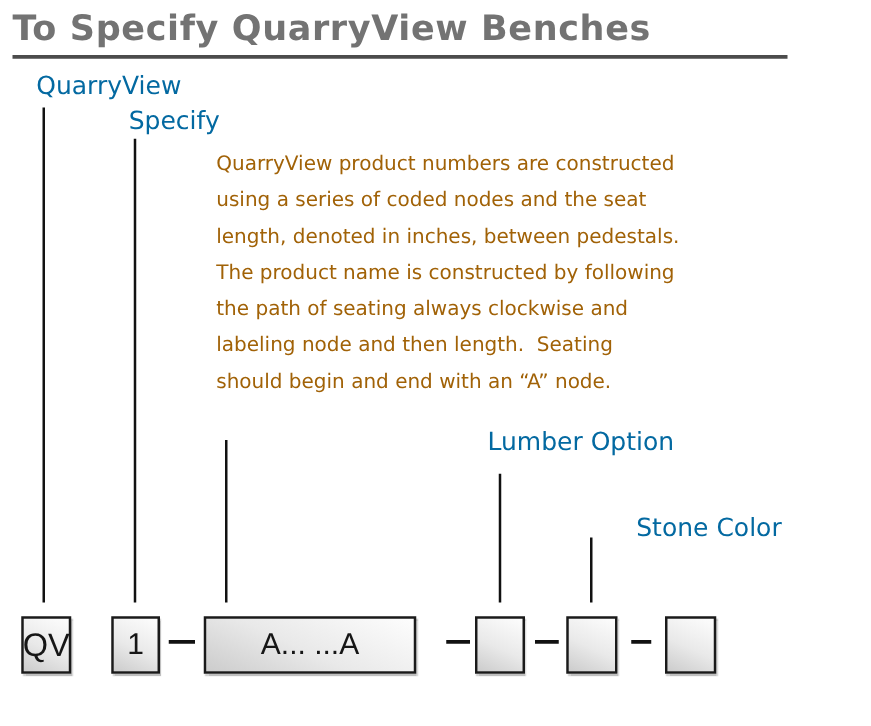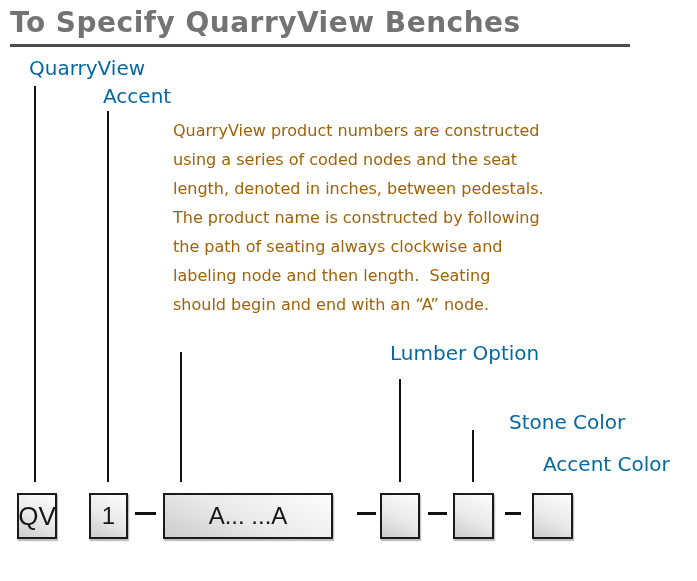--- a/index.html
+++ b/index.html
@@ -91,33 +91,32 @@
 </style>
 </head>
 <body>
 
 <div class="page">
 
   <div class="page-title">To Specify QuarryView Benches</div>
   <div class="title-underline"></div>
 
   <div class="diagram-label label-quarryview">QuarryView</div>
-  <div class="diagram-label label-benches">Accent</div>
+  <div class="diagram-label label-benches">Specify</div>
 
   <div class="description">QuarryView product numbers are constructed
 using a series of coded nodes and the seat
 length, denoted in inches, between pedestals.
 The product name is constructed by following
 the path of seating always clockwise and
 labeling node and then length.  Seating
 should begin and end with an “A” node.</div>
 
   <div class="diagram-label label-lumber">Lumber Option</div>
   <div class="diagram-label label-stone">Stone Color</div>
-  <div class="diagram-label label-accent">Accent Color</div>
 
   <div class="vline vline-quarryview"></div>
   <div class="vline vline-benches"></div>
   <div class="vline vline-nodepath"></div>
   <div class="vline vline-lumber"></div>
   <div class="vline vline-stone"></div>
 
   <div class="codebox box-prefix">QV</div>
   <div class="codebox box-benchtype">1</div>
   <div class="dash dash-1"></div>

